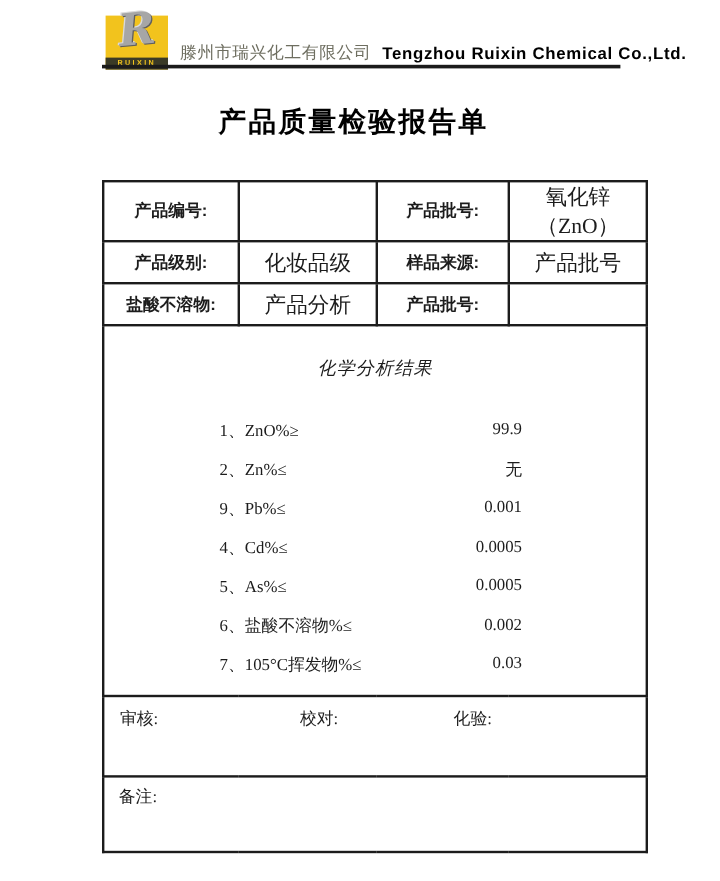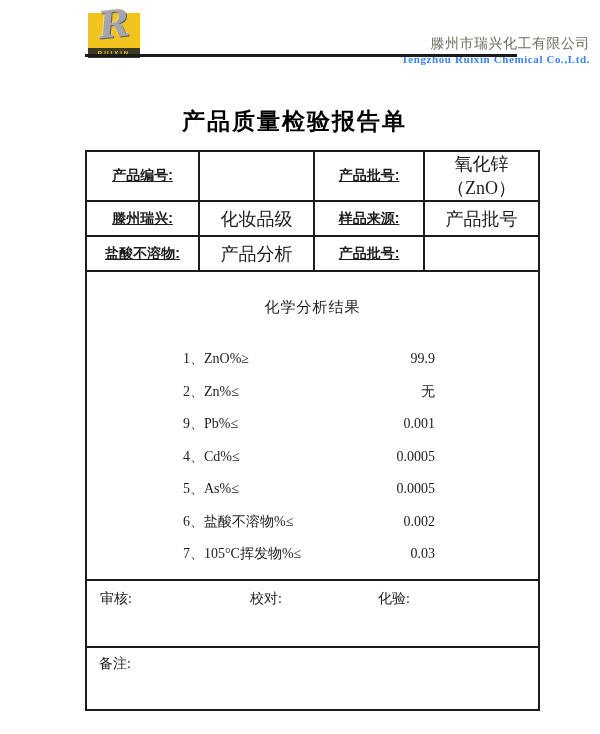--- a/index.html
+++ b/index.html
@@ -22,57 +22,57 @@
     transform:rotate(-6deg);
   }
   .logo-band {
     position:absolute; left:0; bottom:0; width:100%; height:10px;
     background:#3a3a26; color:#f2c31d;
     font-family:"Liberation Sans",sans-serif; font-weight:bold;
     font-size:6px; letter-spacing:2px; text-align:center; line-height:10px;
   }
   .company-line {
     position:absolute; left:150px; top:35px; width:440px;
-    display:flex; align-items:flex-end; white-space:nowrap;flex-direction:column;
+    display:flex; align-items:center; white-space:nowrap;
   }
   .company-cn {
     font-size:14px; color:#6e6e60; letter-spacing:0.5px;
   }
   .company-en {
-    font-family:Liberation Serif, serif; font-weight:bold;
-    font-size:11px; color:#3b82f6; letter-spacing:0.6px; margin-left:9px;
+    font-family:Liberation Sans, sans-serif; font-weight:bold;
+    font-size:14px; color:#000000; letter-spacing:0.6px; margin-left:9px;
   }
   .header-rule {
     position:absolute; left:85px; top:54px; width:432px; height:3px;
     background:#1b1b1b;
   }
 
   
   .title {
     position:absolute; left:0; top:86px; width:589px; text-align:center;
     font-family:"Liberation Sans",sans-serif; font-weight:bold;
-    font-size:23px; letter-spacing:2px; color:#000;margin-top:20px;
+    font-size:23px; letter-spacing:2px; color:#000;
   }
 
   
   table.report {
     position:absolute; left:85px; top:150px; width:453px;
     border-collapse:collapse; table-layout:fixed;
   }
   table.report td { border:2px solid #1c1c1c; padding:0; }
   tr.info-row { height:35px; }
   td.lbl {
     font-family:"Liberation Sans",sans-serif; font-weight:bold;
-    font-size:14px; text-align:center; vertical-align:middle;text-decoration:underline;
+    font-size:14px; text-align:center; vertical-align:middle;
   }
   td.val { font-size:18px; text-align:center; vertical-align:middle; }
 
   td.analysis-cell { height:307px; vertical-align:top; border-bottom-width:3px; }
   .analysis-heading {
-    text-align:center; padding-top:26px; font-size:15px; letter-spacing:1px;
+    text-align:center; padding-top:26px; font-size:15px; letter-spacing:1px;font-style:italic;
   }
   .analysis-list { margin-top:26px;text-align:center; }
   .analysis-item {
     display:flex; justify-content:space-between; align-items:center;
     height:32.5px; padding-left:96px; padding-right:103px; font-size:14px;
   }
 
   td.remarks-cell {
     height:61px; vertical-align:top; font-size:14px;
     border-bottom-width:3px;
@@ -108,21 +108,21 @@
       <col style="width:115px">
   </colgroup>
   <tbody>
       <tr class="info-row">
     <td class="lbl">产品编号:</td>
     <td class="val"></td>
     <td class="lbl">产品批号:</td>
     <td class="val">氧化锌（ZnO）</td>
   </tr>
   <tr class="info-row">
-    <td class="lbl">滕州瑞兴:</td>
+    <td class="lbl">产品级别:</td>
     <td class="val">化妆品级</td>
     <td class="lbl">样品来源:</td>
     <td class="val">产品批号</td>
   </tr>
   <tr class="info-row">
     <td class="lbl">盐酸不溶物:</td>
     <td class="val">产品分析</td>
     <td class="lbl">产品批号:</td>
     <td class="val"></td>
   </tr>

